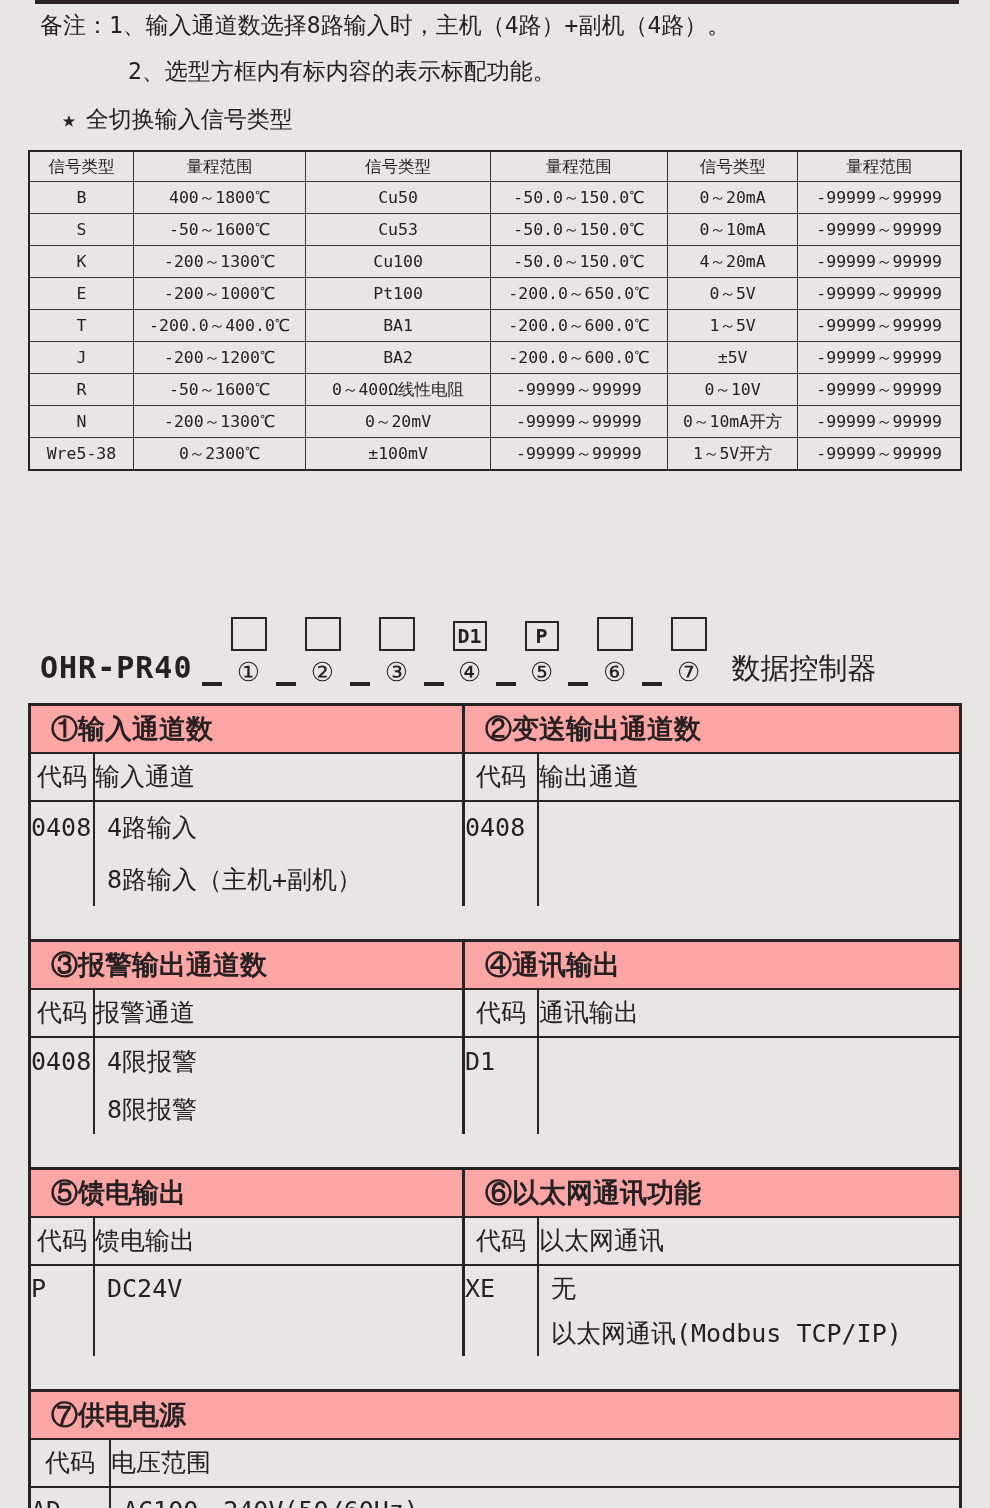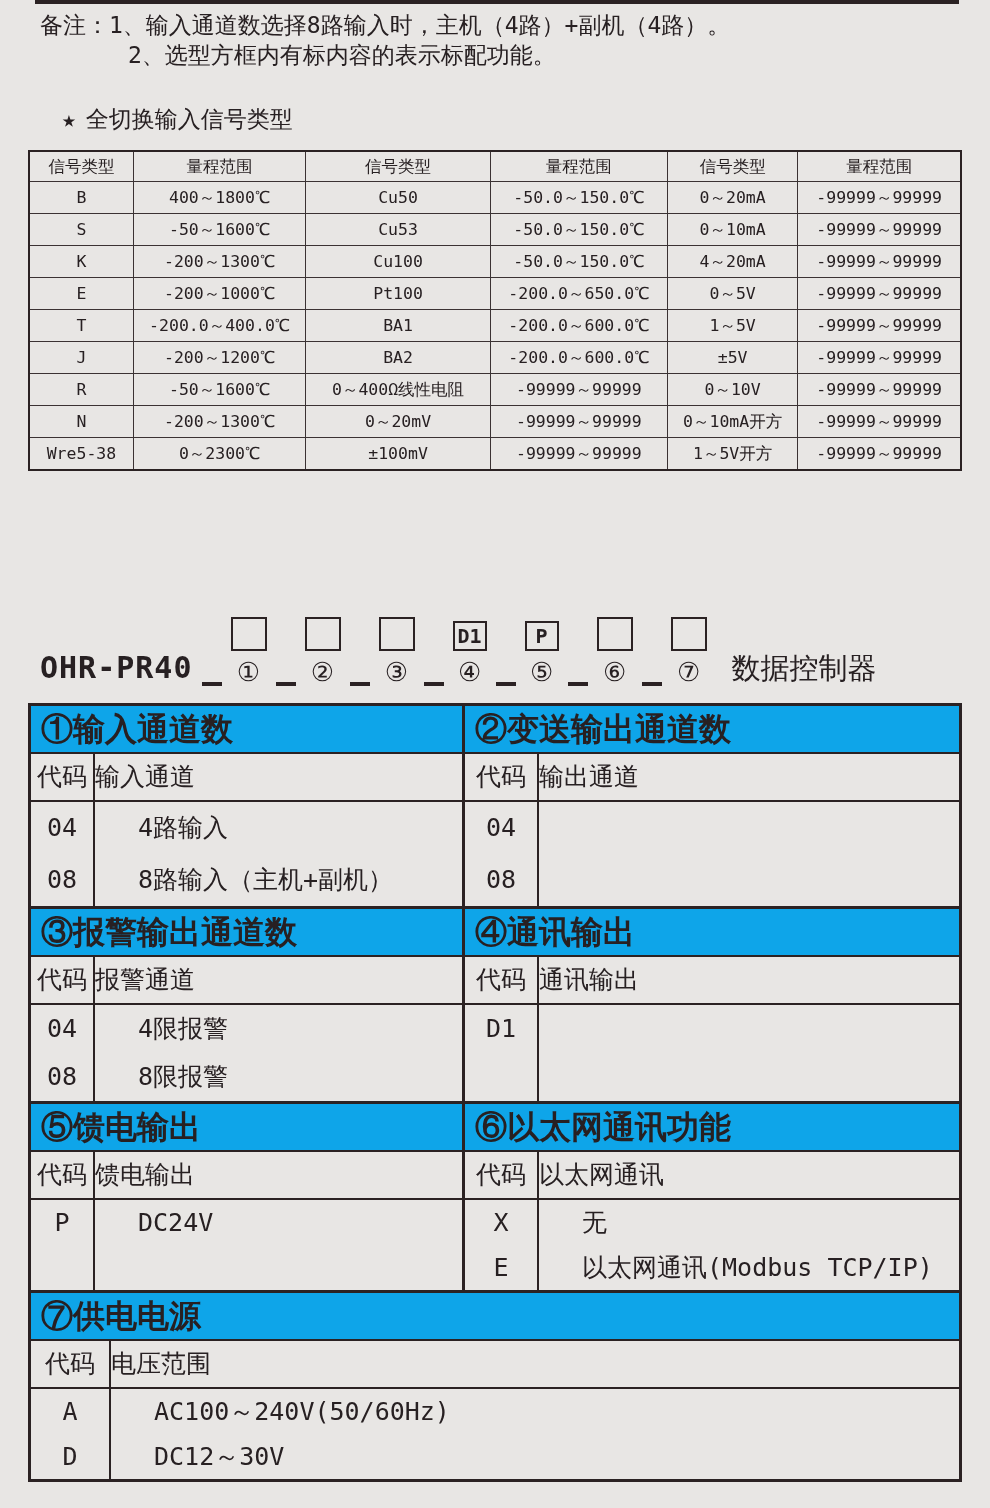--- a/index.html
+++ b/index.html
@@ -5,21 +5,21 @@
   html,body{margin:0;padding:0;}
   body{font-family:"DejaVu Sans Mono","Liberation Sans",sans-serif;color:#272022;}
   .page{position:relative;width:990px;height:1508px;background:#e8e6e4;overflow:hidden;}
 
   
   .top-rule{position:absolute;left:35px;top:0;width:924px;height:4px;background:#2b2223;}
 
   
   .notes{position:absolute;left:40px;top:10px;font-size:23px;line-height:30px;}
   .note-line{white-space:nowrap;}
-  .note-line.second{padding-left:88px;}
+  .note-line.second{margin-top:16px;padding-left:88px;}
 
   
   .star-line{position:absolute;left:62px;top:104px;font-size:23px;white-space:nowrap;}
   .star{margin-right:10px;}
 
   
   table.signal{position:absolute;left:28px;top:150px;width:934px;border-collapse:collapse;table-layout:fixed;}
   table.signal td{border:1px solid #3b3233;height:31px;text-align:center;font-size:16.5px;padding:0;white-space:nowrap;overflow:hidden;}
   table.signal tr.head td{height:29px;}
   table.signal{border:2px solid #2b2223;}
@@ -31,32 +31,32 @@
   .ord-dash{width:20px;height:4px;background:#2b2223;margin-top:16px;}
   .ob-unit{display:flex;flex-direction:column;align-items:center;}
   .ob-box{width:32px;height:30px;border:2px solid #2b2223;box-sizing:content-box;}
   .ob-box.filled{width:auto;min-width:24px;height:26px;margin-top:2px;padding:0 3px;display:flex;align-items:center;justify-content:center;font-size:20px;font-weight:bold;}
   .ob-num{margin-top:7px;font-size:26px;line-height:28px;}
   .ord-suffix{font-size:29px;line-height:36px;margin-left:16px;white-space:nowrap;}
 
   
   .sel-wrap{position:absolute;left:28px;top:703px;width:934px;border:3px solid #2b2223;box-sizing:border-box;}
   .sel-row{display:flex;}
-  .sel-row + .sel-row{border-top:3px solid #2b2223;}
+  .sel-row + .sel-row{border-top:3px solid #2b2223;margin-top:33px;}
   .sel-left{width:434px;border-right:3px solid #2b2223;flex-shrink:0;box-sizing:border-box;}
   .sel-right{flex:1;}
   .sel-full{width:100%;}
   .sel-table{display:flex;flex-direction:column;height:100%;box-sizing:border-box;}
-  .st-title{height:46px;line-height:46px;font-weight:bold;font-size:32px;padding-left:10px;background:#0ea5e9;border-bottom:2px solid #2b2223;white-space:nowrap;}
+  .st-title{height:46px;line-height:46px;font-weight:bold;font-size:27px;padding-left:20px;background:#fca5a5;border-bottom:2px solid #2b2223;white-space:nowrap;}
   .st-head{display:flex;height:46px;line-height:46px;font-size:25px;border-bottom:2px solid #2b2223;}
   .st-code{width:64px;flex-shrink:0;border-right:2px solid #2b2223;text-align:center;box-sizing:border-box;}
   .st-desc{flex:1;white-space:nowrap;}
   .st-body{flex:1;display:flex;min-height:0;}
-  .st-codes{width:64px;flex-shrink:0;border-right:2px solid #2b2223;display:flex;flex-direction:column;text-align:center;box-sizing:border-box;}
-  .st-descs{flex:1;display:flex;flex-direction:column;padding-left:31px;}
+  .st-codes{width:64px;flex-shrink:0;border-right:2px solid #2b2223;display:flex;flex-direction:row;text-align:center;box-sizing:border-box;}
+  .st-descs{flex:1;display:flex;flex-direction:column;}
   .st-row{height:52px;line-height:52px;font-size:25px;white-space:nowrap;}
   .st-descs .st-row{padding-left:12px;}
   .sel-right .st-code,.sel-right .st-codes{width:74px;}
   .row1{height:200px;}
   .row2{height:192px;}
   .row3{height:186px;}
   .row4{height:186px;}
   .row2 .st-row{height:48px;line-height:48px;}
   .row3 .st-row,.row4 .st-row{height:45px;line-height:45px;}
   .row4 .st-code,.row4 .st-codes{width:80px;}

